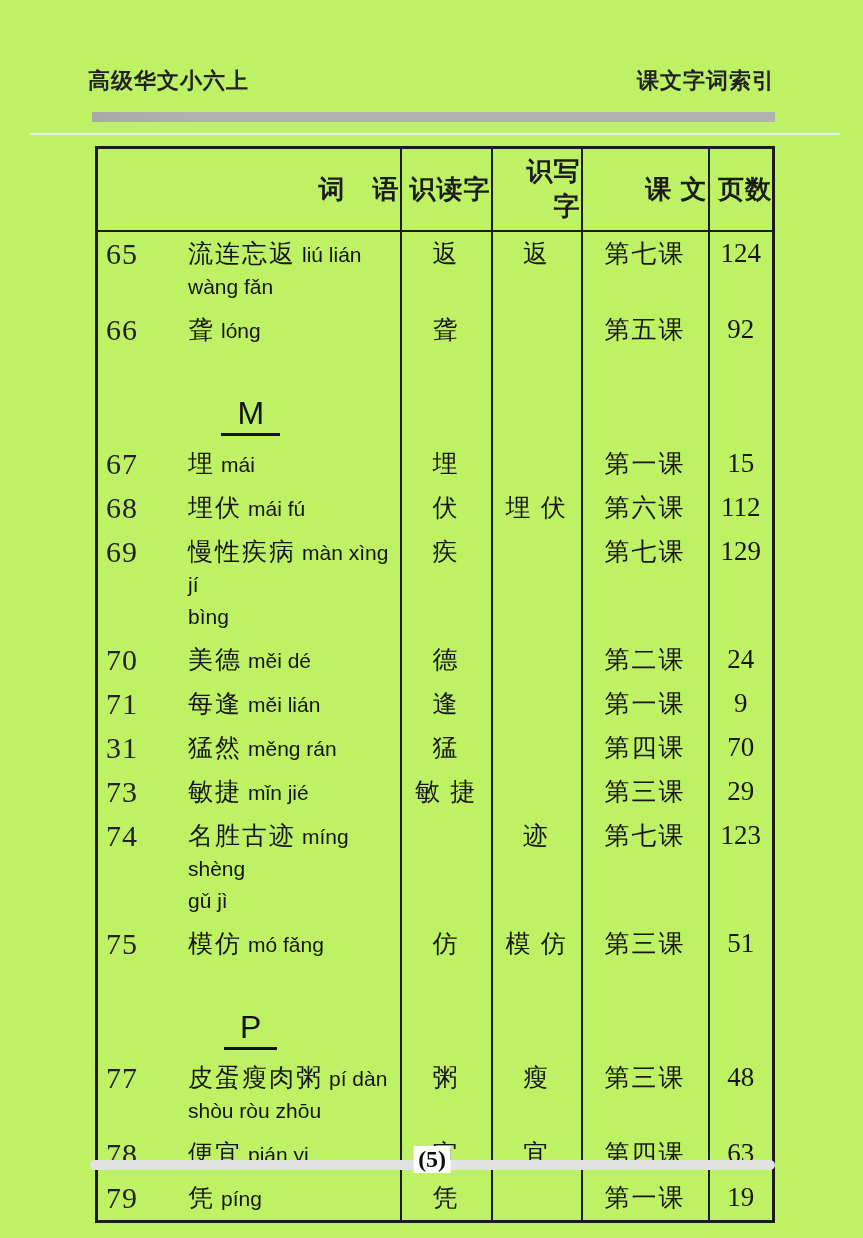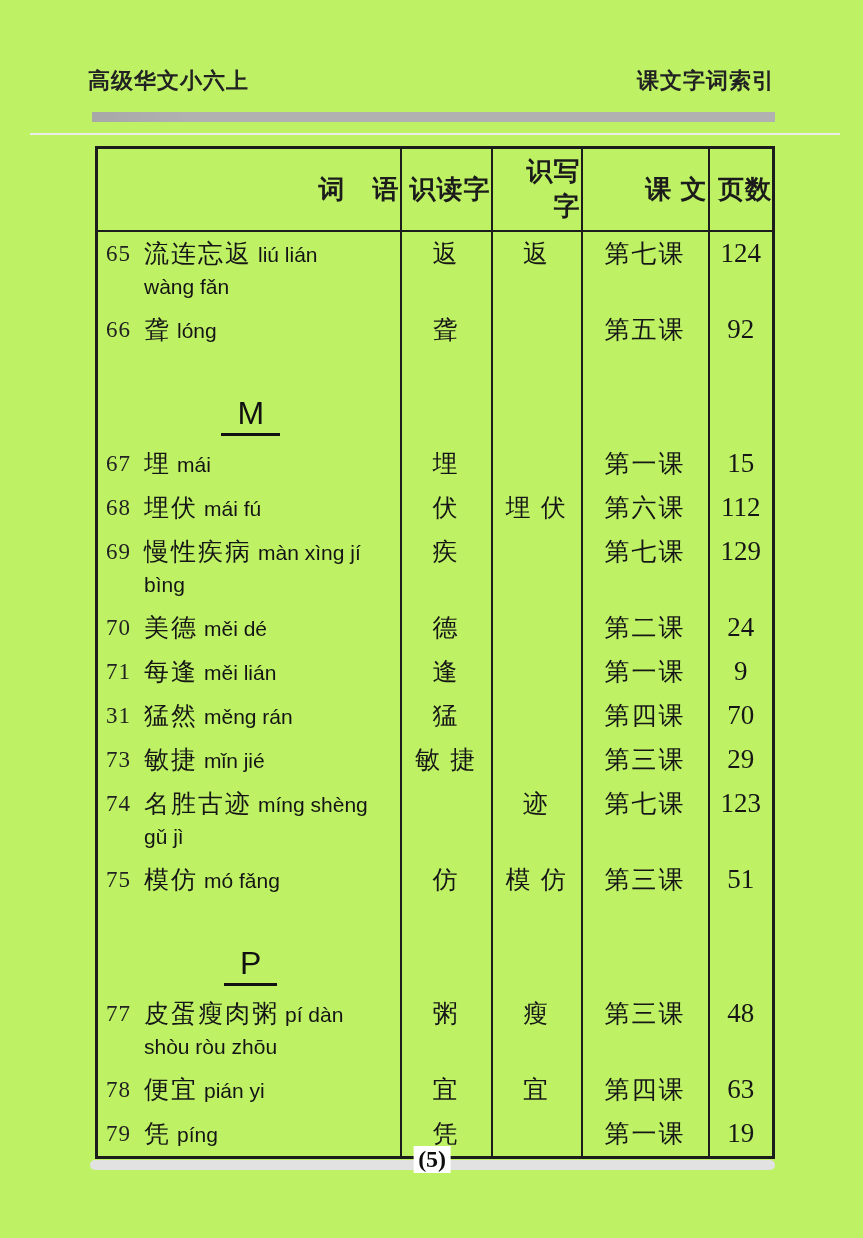--- a/index.html
+++ b/index.html
@@ -56,23 +56,23 @@
     vertical-align:top;
     padding:6px 0;
     font-size:25px;line-height:31px;
     text-align:center;
   }
   tbody td.word-cell{text-align:left;padding-left:8px;padding-right:4px;}
   .entry{display:flex;align-items:flex-start;}
   .row-no{
     flex:0 0 38px;
     font-family:"Liberation Serif","DejaVu Serif",serif;
-    font-size:23px;color:#222;letter-spacing:1px;
-  }
-  .word-pinyin{flex:1;}
+    font-size:30px;color:#222;letter-spacing:1px;
+  }
+  .word-pinyin{flex:1;margin-left:44px;}
   .cn-word{font-family:"Liberation Serif","DejaVu Serif",serif;font-size:25px;letter-spacing:2px;}
   .pinyin{
     font-family:"Liberation Sans","DejaVu Sans",sans-serif;
     font-size:21px;white-space:pre-wrap;margin-left:6px;color:#141414;
   }
   .du-cell,.xie-cell,.lesson-cell{
     font-family:"Liberation Serif","DejaVu Serif",serif;
     letter-spacing:2px;
   }
   .page-cell{

